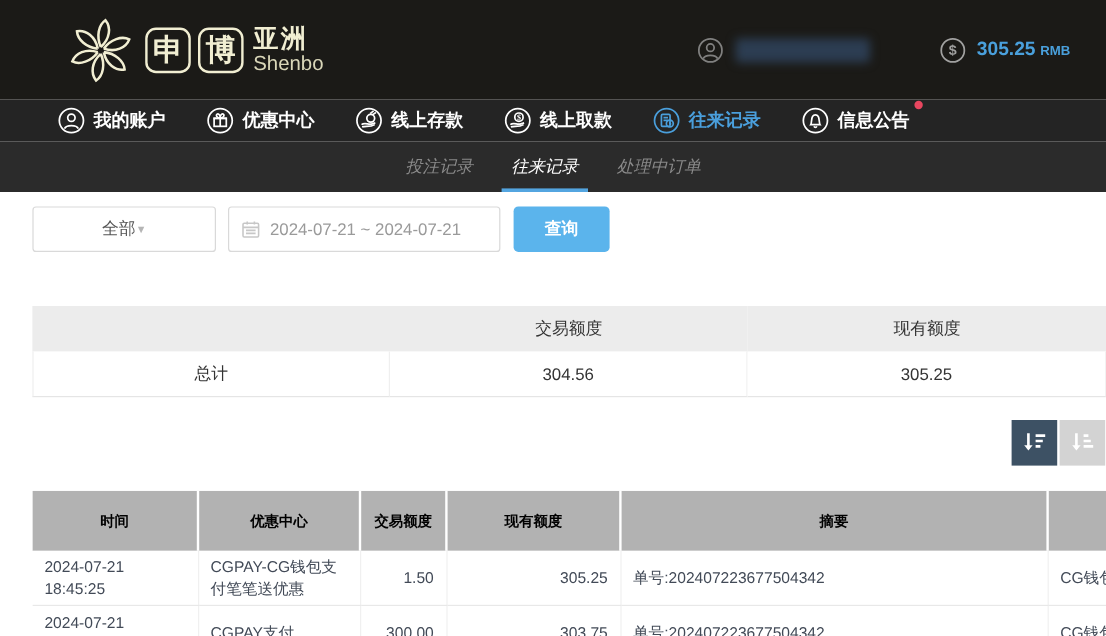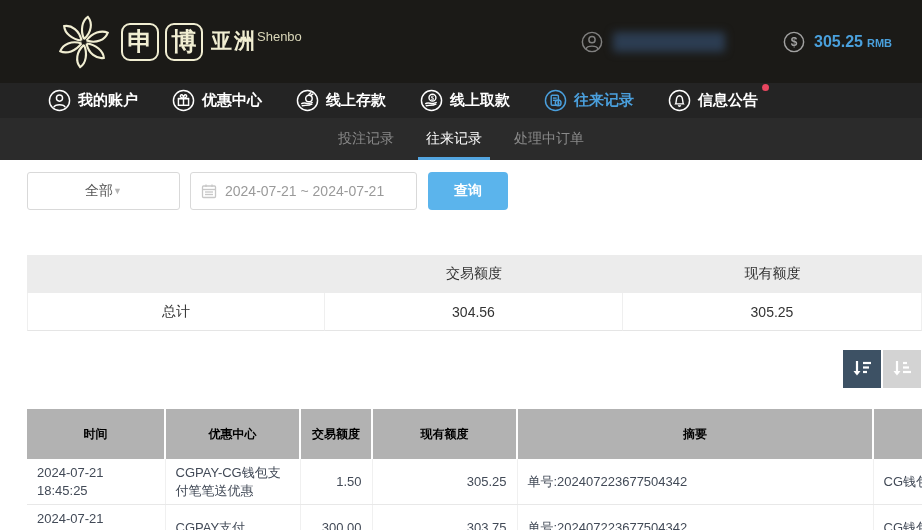--- a/index.html
+++ b/index.html
@@ -7,23 +7,23 @@
     font-family:"Liberation Sans","DejaVu Sans",sans-serif; }
 
   
   .topbar { height:83px; background:#1b1a17; display:flex; align-items:center;
     justify-content:space-between; padding:0 30px 0 55px; }
   .logo { display:flex; align-items:center; color:#f1eed2; }
   .logo-flower { width:58px; height:58px; margin-right:8px; }
   .logo-box { width:38px; height:38px; border:2px solid #f1eed2; border-radius:9px;
     display:flex; align-items:center; justify-content:center; font-size:25px;
     font-weight:bold; margin-right:6px; }
-  .logo-region { display:flex; flex-direction:row; line-height:1.05; margin-left:2px; }
+  .logo-region { display:flex; flex-direction:column; line-height:1.05; margin-left:2px; }
   .logo-region .cn { font-size:21px; font-weight:bold; letter-spacing:2px; }
-  .logo-region .en { font-size:13px; color:#d9d6b8; }
+  .logo-region .en { font-size:17px; color:#d9d6b8; }
   .user-area { display:flex; align-items:center; }
   .user-icon { width:22px; height:22px; margin-right:10px; opacity:.8; }
   .user-blur { width:112px; height:20px; border-radius:3px; background:#2c3d52;
     filter:blur(4px); margin-right:58px; }
   .coin-icon { width:22px; height:22px; margin-right:9px; opacity:.85; }
   .balance { color:#4aa0dc; font-size:16px; font-weight:bold; }
   .balance .cur { font-size:11px; font-weight:bold; margin-left:4px; }
 
   
   .navbar { height:35px; background:#242424; display:flex; align-items:center;
@@ -32,21 +32,21 @@
     font-weight:bold; margin-right:34px; position:relative; cursor:pointer; }
   .nav-item .nicon { width:23px; height:23px; margin-right:7px; }
   .nav-item.active { color:#4a9fdc; }
   .nav-dot { position:absolute; right:-11px; top:-5px; width:7px; height:7px;
     border-radius:50%; background:#e8465f; }
 
   
   .tabstrip { height:42px; background:#2b2b2b; display:flex; justify-content:center;
     align-items:stretch; gap:28px; }
   .tab { display:flex; align-items:center; color:#8a8a8a; font-size:14px;
-    cursor:pointer; position:relative; padding:0 2px; }
+    cursor:pointer; position:relative; padding:0 2px;font-style:italic; }
   .tab.active { color:#fff; }
   .tab.active::after { content:""; position:absolute; left:-6px; right:-6px;
     bottom:0; height:3px; background:#53a5e0; }
 
   
   .filters { display:flex; align-items:center; margin:12px 0 0 27px; height:38px; }
   .select { width:153px; height:38px; border:1px solid #d9d9d9; border-radius:3px;
     display:flex; align-items:center; justify-content:center;
     padding:0 12px; font-size:14px; color:#555; background:#fff; cursor:pointer; }
   .select .caret { color:#b5b5b5; font-size:9px; }

